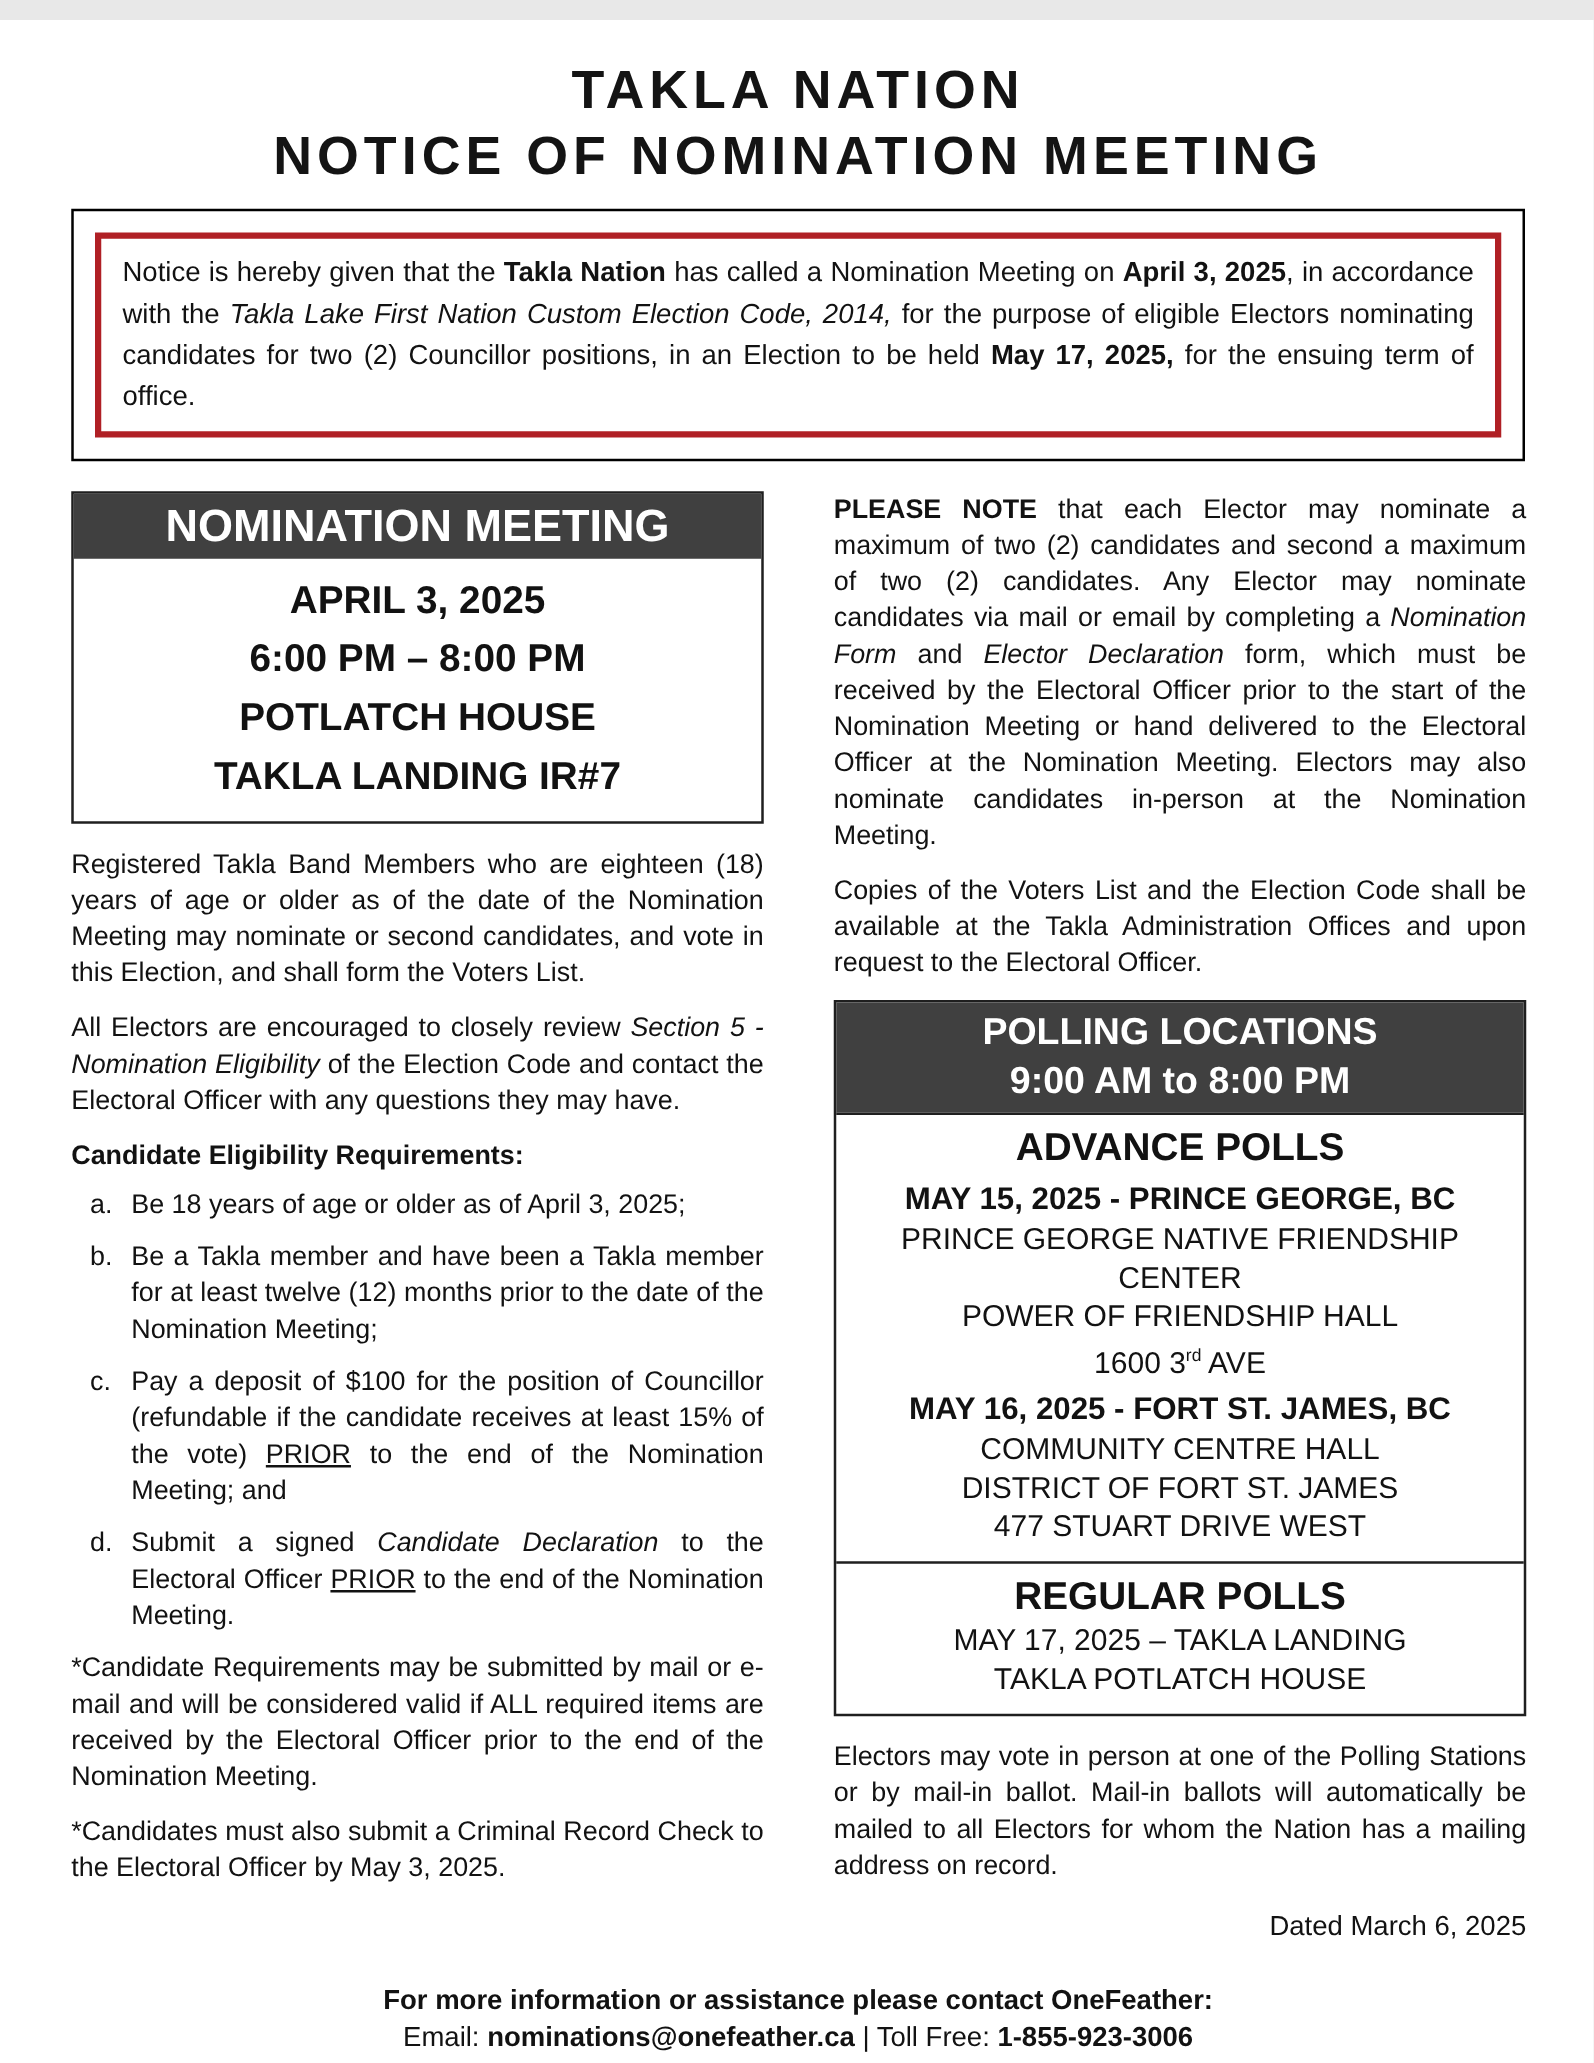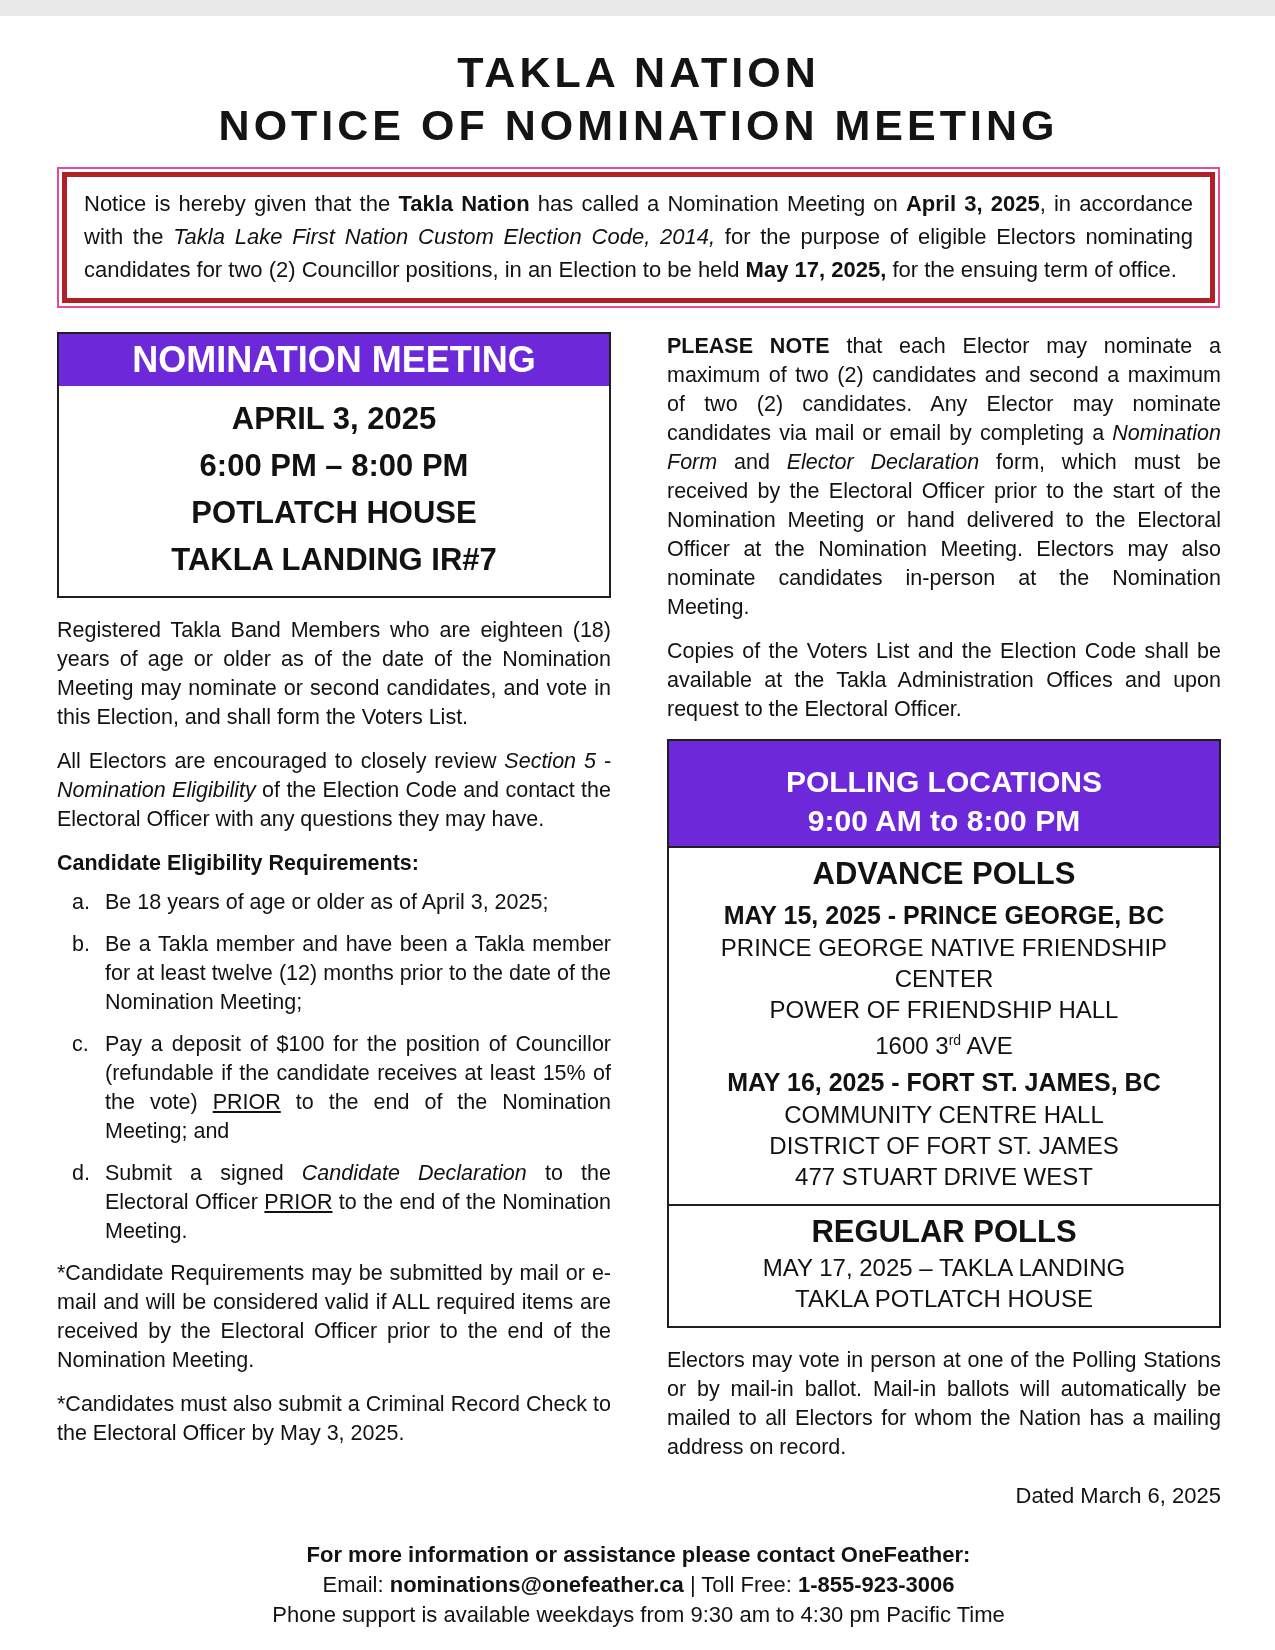--- a/index.html
+++ b/index.html
@@ -4,38 +4,38 @@
 <style>
   * { margin:0; padding:0; box-sizing:border-box; }
   html,body { background:#e8e8e8; }
   .page {
     width:1275px; height:1650px; margin:16px auto; background:#ffffff;
     padding:30px 55px 0 57px; font-family:"Liberation Sans", sans-serif;
     color:#121212; overflow:hidden; position:relative;
   }
   .doc-title { text-align:center; font-weight:700; font-size:43px; line-height:53px; letter-spacing:4px; color:#141414; }
   
-  .notice-outer { margin-top:15px; border:2px solid #ec4899; padding:3px; }
+  .notice-outer { margin-top:15px; border:2px solid #000000; padding:17px; }
   .notice-inner { border:5px solid #b02025; padding:10px 17px 12px; }
   .notice-text { font-size:22px; line-height:33px; text-align:justify; }
   .b { font-weight:700; }
   .i { font-style:italic; }
   .u { text-decoration:underline; }
   
   .columns { display:flex; gap:56px; margin-top:24px; }
   .col { width:554px; flex:none; }
   p.body { font-size:21.5px; line-height:29px; text-align:justify; margin-bottom:15px; }
   .heading-bold { font-weight:700; font-size:21.5px; line-height:29px; margin-bottom:10px; }
   
   .box { border:2px solid #1f1f1f; margin-bottom:18px; }
-  .box-header { background:#6d28d9; color:#fff; font-weight:700; text-align:center; }
+  .box-header { background:#404040; color:#fff; font-weight:700; text-align:center; }
   .meeting-box .box-header { font-size:36px; line-height:46px; padding:3px 0; }
   .meeting-box .box-body { text-align:center; font-weight:700; font-size:31px; line-height:47px; padding:9px 0 13px; }
   .polling-box { margin-top:6px; }
-  .polling-box .box-header { font-size:30px; line-height:39px; padding:21px 0 6px; }
+  .polling-box .box-header { font-size:30px; line-height:39px; padding:4px 0 6px; }
   .poll-cell { border-top:2px solid #1f1f1f; text-align:center; padding:5px 8px 12px; }
   .poll-title { font-weight:700; font-size:31px; line-height:41px; }
   .poll-entry-title { font-weight:700; font-size:25px; line-height:33px; margin-top:5px; }
   .poll-line { font-size:24px; line-height:31px;text-align:center; }
   .poll-line sup { font-size:14px; }
   
   .req-list { list-style:none; }
   .req-item { display:flex; font-size:21.5px; line-height:29px; margin-bottom:13px; }
   .req-marker { flex:none; width:48px; padding-left:15px; }
   .req-text { flex:1; text-align:justify; }

